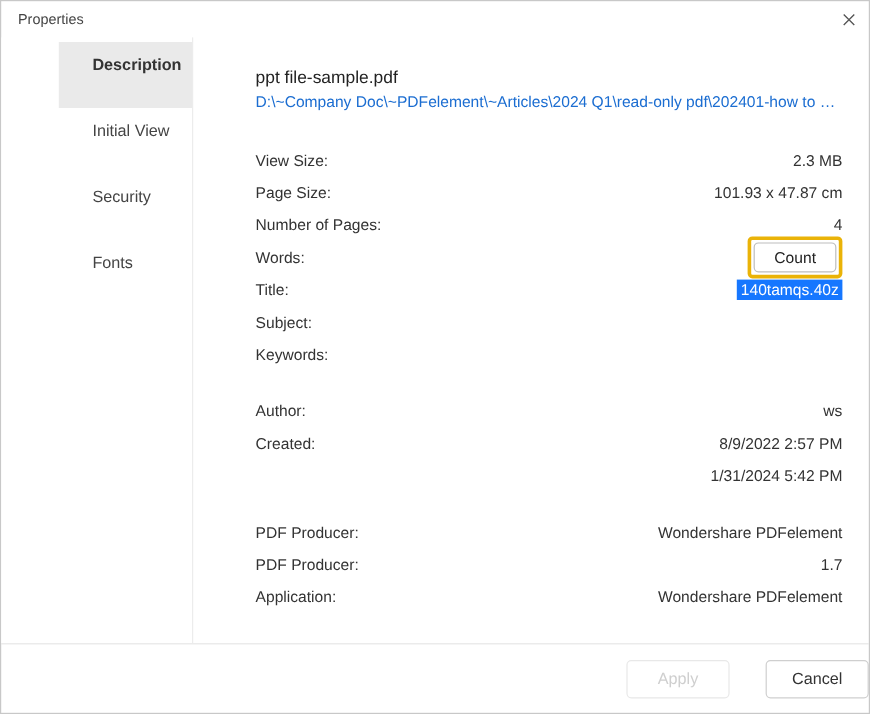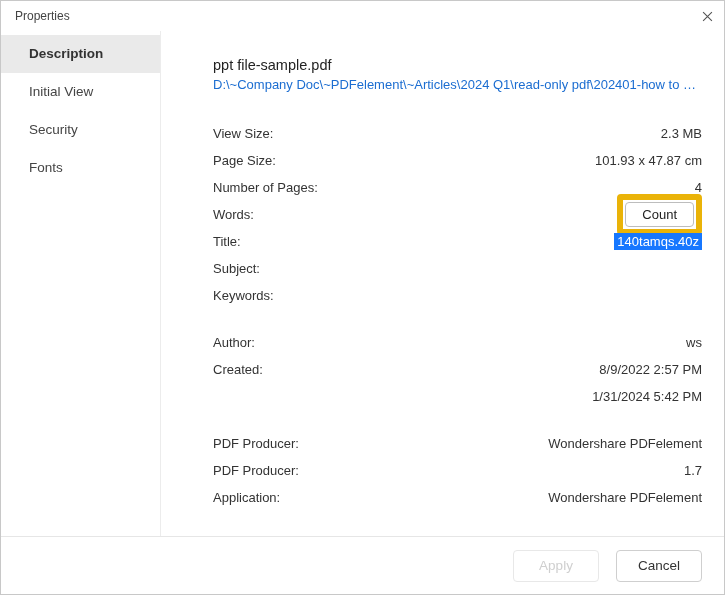--- a/index.html
+++ b/index.html
@@ -22,25 +22,26 @@
   .close { width: 18px; height: 18px; display: flex; align-items: center; justify-content: center; cursor: pointer; color: #555; }
   .close svg { width: 11px; height: 11px; }
   .body { flex: 1; display: flex; border-top: 0; overflow: hidden; }
   .sidebar {
     width: 160px;
     border-right: 1px solid #ececec;
     background: #fff;
     padding-top: 4px;
   }
   .tab {
-    height: 38px; line-height: 38px;
+    height: 55px; line-height: 38px;
     padding-left: 28px;
     font-size: 13.5px;
     color: #444;
     cursor: pointer;
+    margin-left: 48px;
   }
   .tab.active { background: #eaeaea; font-weight: 600; color: #333; }
   .content {
     flex: 1;
     padding: 26px 22px 0 52px;
     color: #333;
     font-size: 13px;
     overflow: hidden;
   }
   .doc-title { font-size: 14.5px; margin-bottom: 4px; color: #222; }
@@ -53,39 +54,38 @@
     display: inline-block;
     padding: 4px 16px;
     border: 1px solid #bdbdbd;
     border-radius: 4px;
     background: #fff;
     font-size: 13px;
     cursor: pointer;
     color: #222;
   }
   .count-wrap {
-    border: 6px solid #eab308;
+    border: 3px solid #eab308;
     border-radius: 4px;
     padding: 2px;
     display: inline-block;
   }
   .title-val {
     background: #1677ff;
     color: #fff;
     padding: 1px 3px;
     font-size: 13px;
   }
   .footer {
     height: 58px;
     border-top: 1px solid #e6e6e6;
     display: flex;
     justify-content: flex-end;
     align-items: center;
-    gap: 17px;
-    padding-right: 22px;
+    gap: 30px;
   }
   .btn {
     min-width: 86px;
     height: 32px;
     border: 1px solid #cfcfcf;
     border-radius: 4px;
     background: #fff;
     font-size: 13.5px;
     cursor: pointer;
     color: #333;

